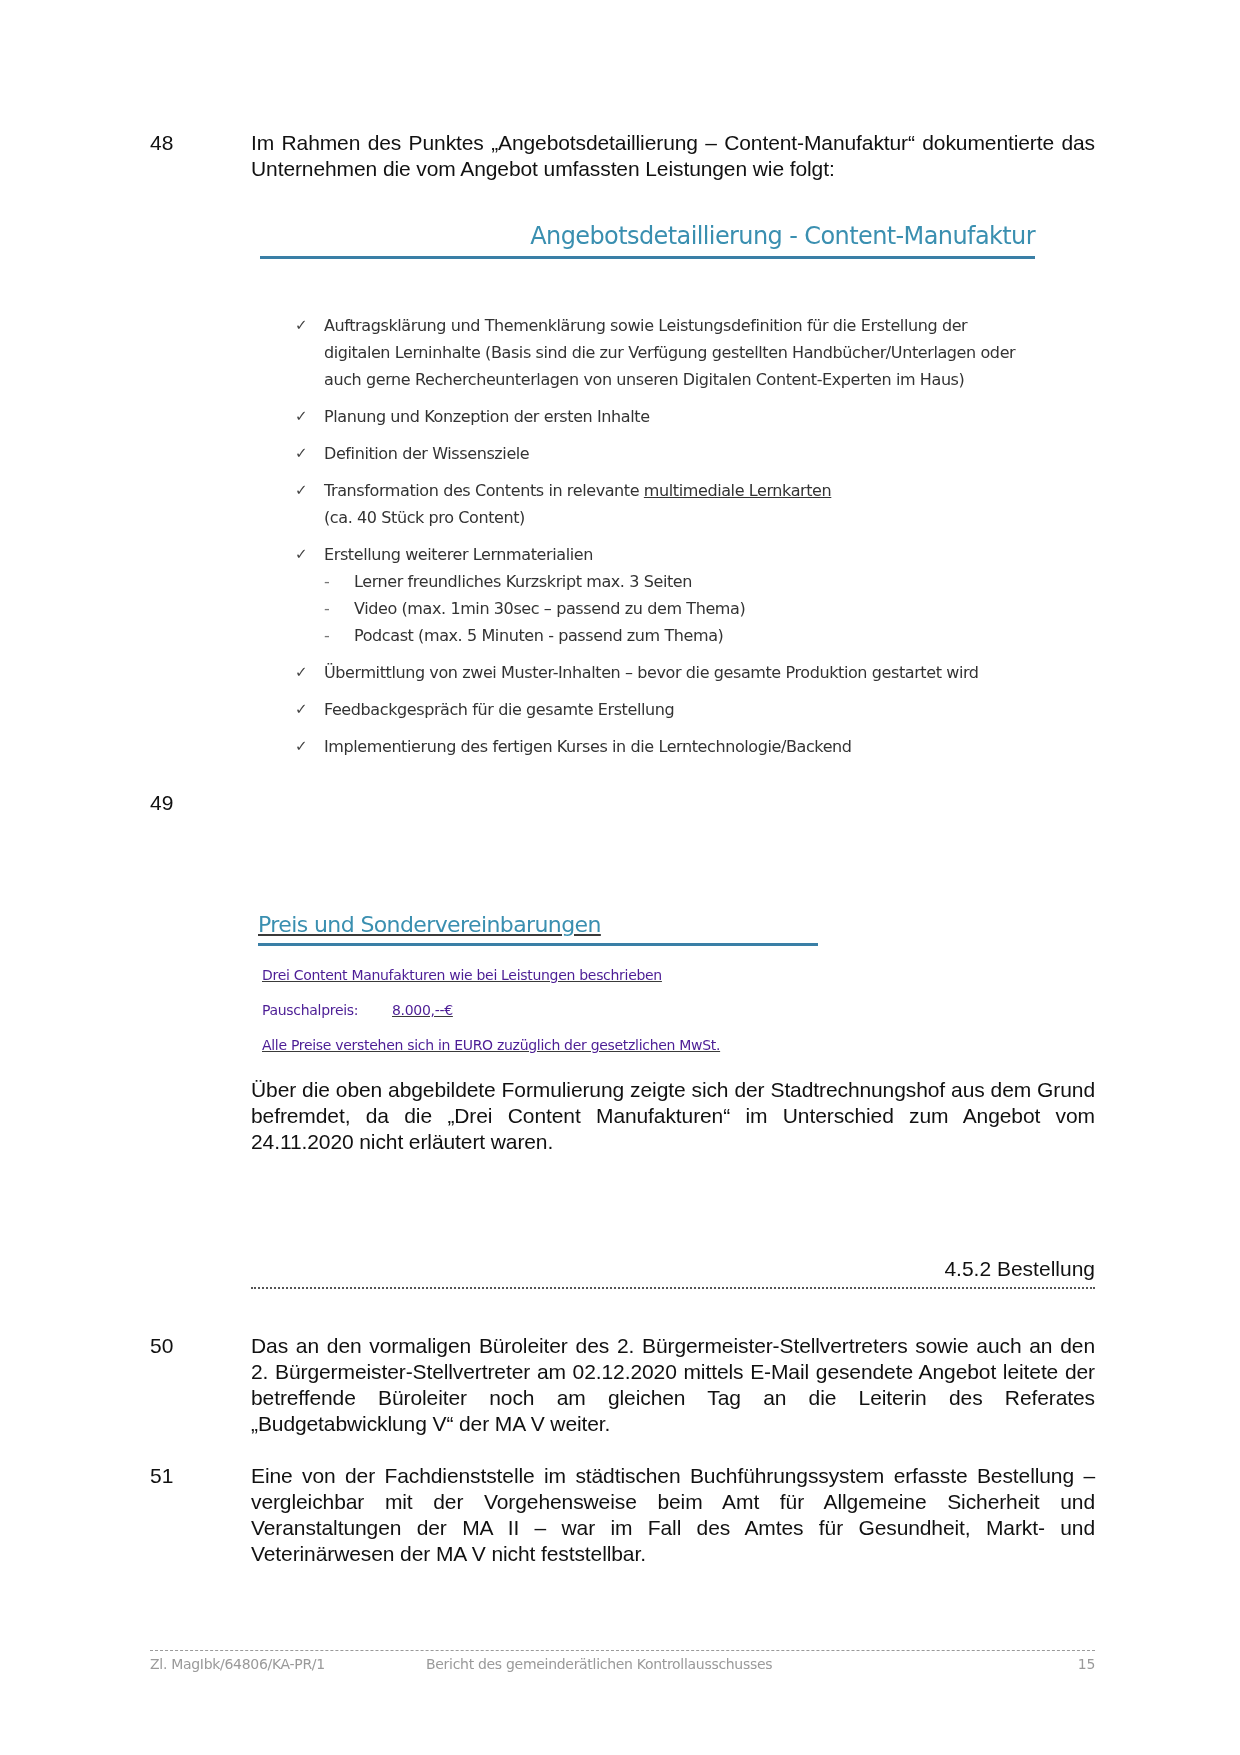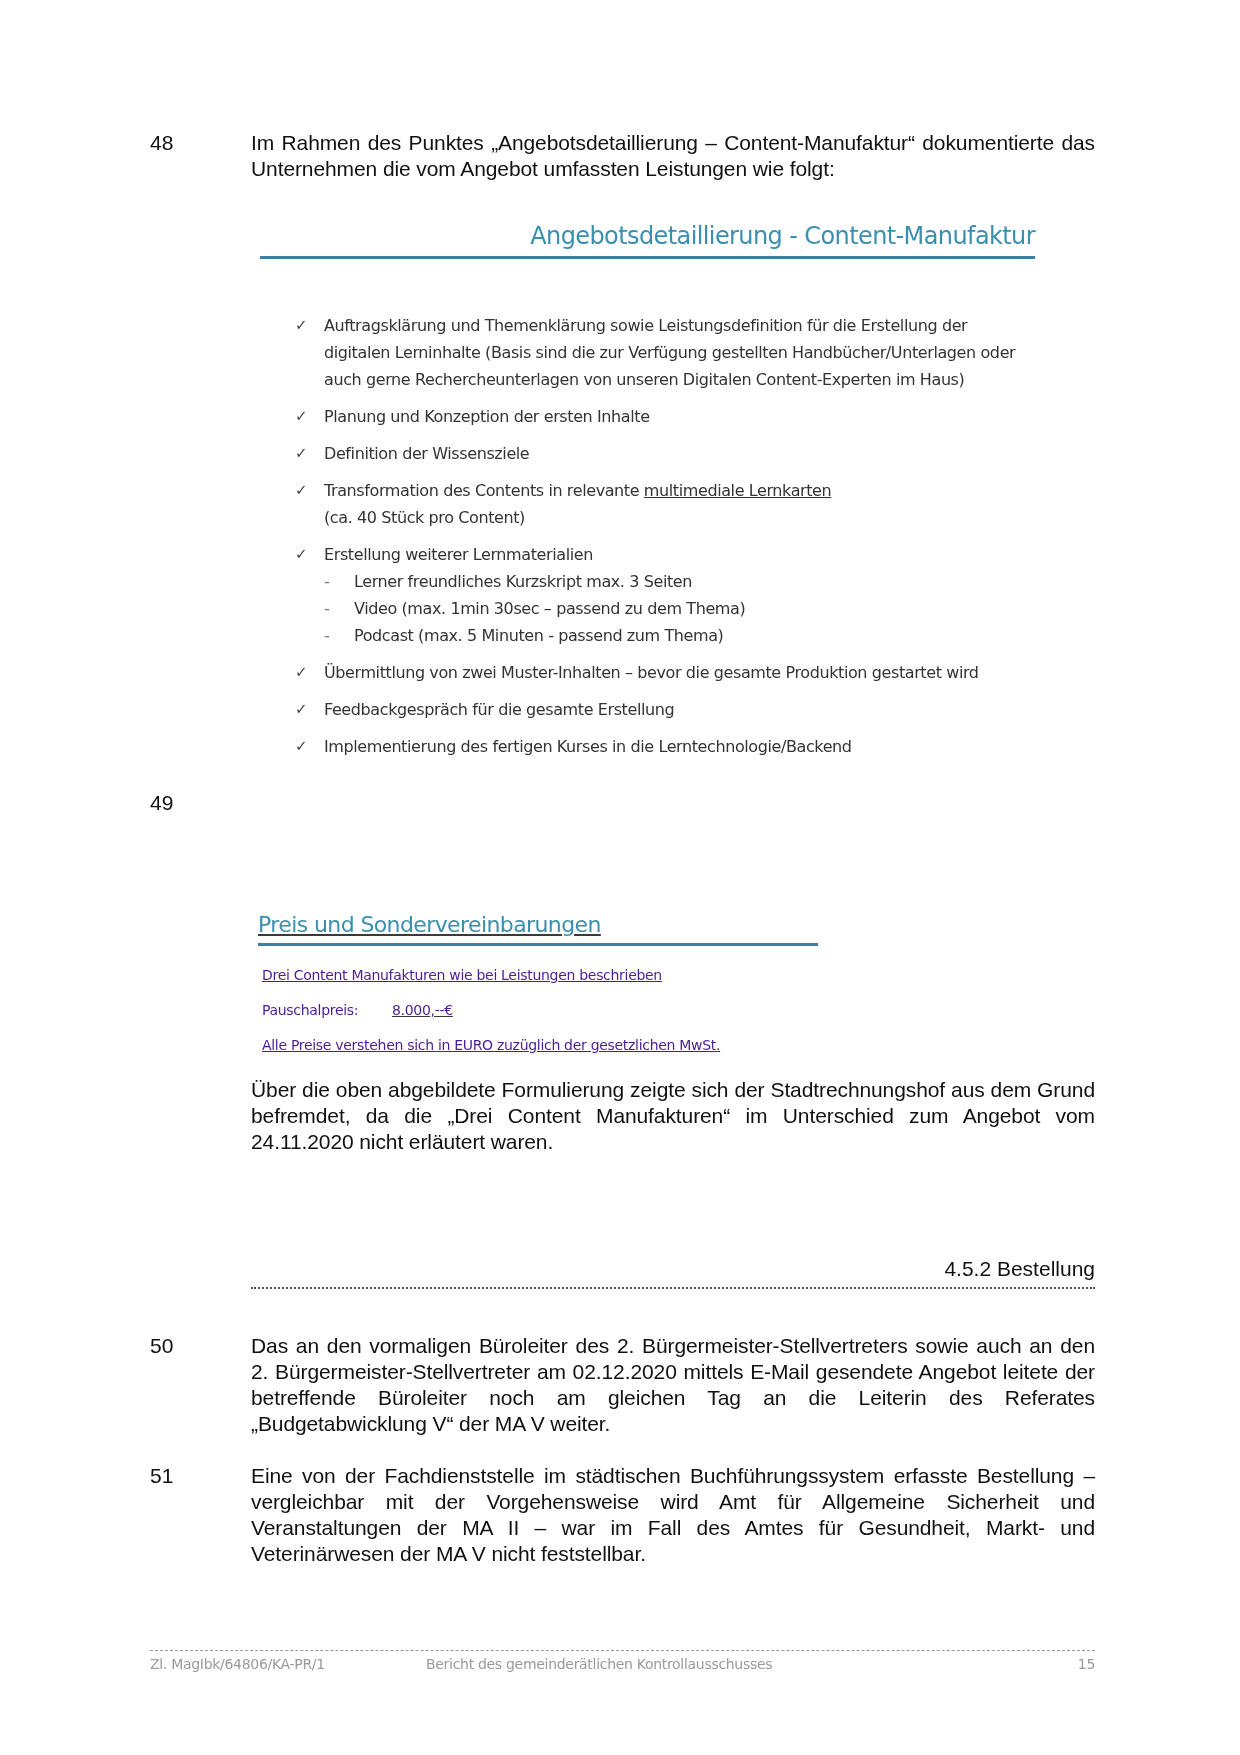--- a/index.html
+++ b/index.html
@@ -125,21 +125,21 @@
 <div class="section-heading">4.5.2  Bestellung</div>
 <div class="section-rule"></div>
 
 <div class="para" style="top:1333px;">
   <span class="pnum">50</span>
   <div class="ptext">Das an den vormaligen Büroleiter des 2. Bürgermeister-Stellvertreters sowie auch an den 2. Bürgermeister-Stellvertreter am 02.12.2020 mittels E-Mail gesendete Angebot leitete der betreffende Büroleiter noch am gleichen Tag an die Leiterin des Referates „Budgetabwicklung V“ der MA V weiter.</div>
 </div>
 
 <div class="para" style="top:1463px;">
   <span class="pnum">51</span>
-  <div class="ptext">Eine von der Fachdienststelle im städtischen Buchführungssystem erfasste Bestellung – vergleichbar mit der Vorgehensweise wird Amt für Allgemeine Sicherheit und Veranstaltungen der MA II – war im Fall des Amtes für Gesundheit, Markt- und Veterinärwesen der MA V nicht feststellbar.</div>
+  <div class="ptext">Eine von der Fachdienststelle im städtischen Buchführungssystem erfasste Bestellung – vergleichbar mit der Vorgehensweise beim Amt für Allgemeine Sicherheit und Veranstaltungen der MA II – war im Fall des Amtes für Gesundheit, Markt- und Veterinärwesen der MA V nicht feststellbar.</div>
 </div>
 
 <div class="footer-rule"></div>
 <div class="footer">
   <span class="ref">Zl. MagIbk/64806/KA-PR/1</span>
   <span class="title">Bericht des gemeinderätlichen Kontrollausschusses</span>
   <span class="page">15</span>
 </div>
 
 </body></html>

